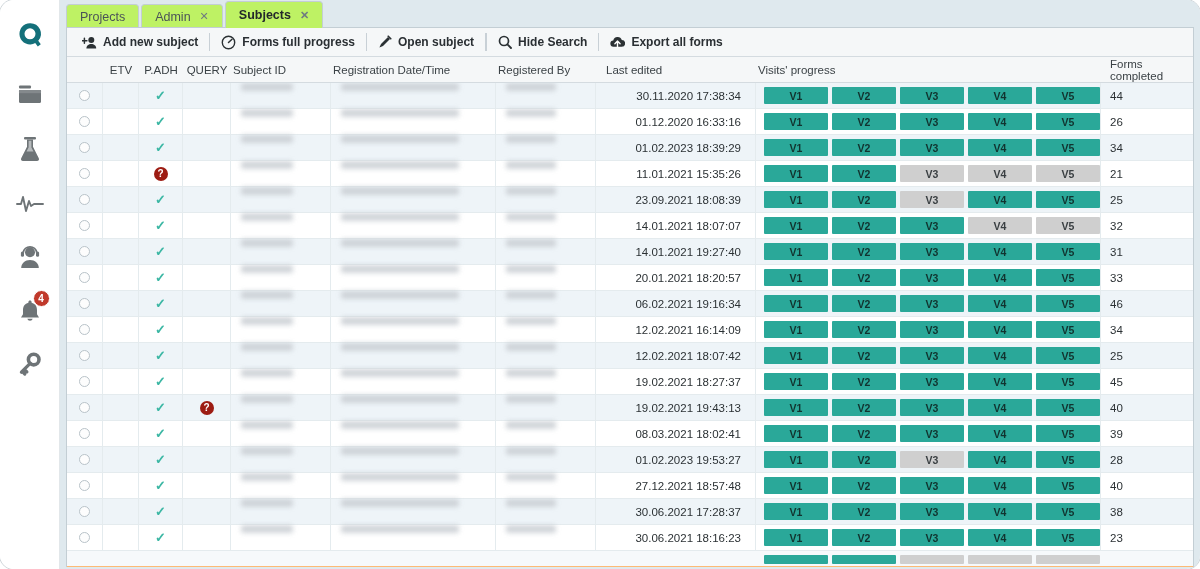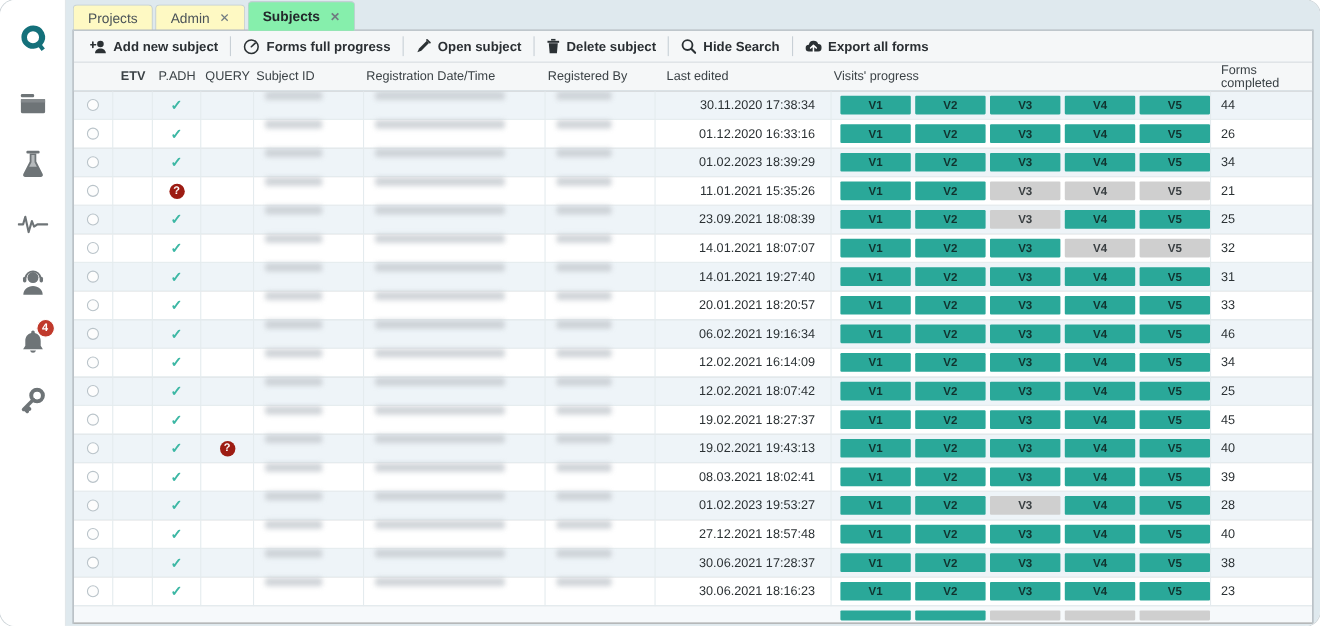--- a/index.html
+++ b/index.html
@@ -74,49 +74,49 @@
     display: flex; align-items: flex-end;
     padding-left: 6px;
   }
   .tab {
     height: 24px;
     display: flex; align-items: center;
     gap: 9px;
     padding: 0 13px;
     font-size: 12.5px;
     color: #4b5358;
-    background: #fef9c3;
+    background: #bef264;
     border: 1px solid #c3ced4;
     border-bottom: none;
     border-radius: 4px 4px 0 0;
     margin-right: 2px;
     cursor: pointer;
     position: relative;
     white-space: nowrap;
   }
   .tab.active {
-    background: #86efac;
+    background: #bef264;
     color: #23282b;
     font-weight: bold;
     height: 27px;
     border-color: #c3ced4;
     z-index: 2;
   }
   .tab-close {
     font-size: 11px;
     color: #707b81;
     cursor: pointer;
   }
 
   
   .card {
     position: absolute;
     left: 6px; top: 27px;
     width: 1128px; height: 540px;
-    background: #a3a3a3;
+    background: #fdba74;
     border: 1px solid #c3ced4;
     border-bottom: none;
     overflow: hidden;
   }
 
   
   .toolbar {
     height: 29px;
     display: flex; align-items: center;
     background: #f5f7f8;
@@ -160,21 +160,21 @@
     height: 26px;
     align-items: center;
     border-bottom: 1px solid #e4ebee;
     font-size: 11.5px;
     color: #2b3134;
   }
   .trow.alt { background: #eef4f8; }
   .trow.plain { background: #ffffff; }
 
   .c-sel    { width: 36px; flex: 0 0 36px; display:flex; align-items:center; justify-content:center; }
-  .c-etv    { width: 36px; flex: 0 0 36px; text-align:center;font-weight:bold; }
+  .c-etv    { width: 36px; flex: 0 0 36px; text-align:center; }
   .c-padh   { width: 44px; flex: 0 0 44px; display:flex; align-items:center; justify-content:center;text-align:right; }
   .c-query  { width: 48px; flex: 0 0 48px; display:flex; align-items:center; justify-content:center; }
   .c-sid    { width: 100px; flex: 0 0 100px; }
   .c-reg    { width: 165px; flex: 0 0 165px; }
   .c-by     { width: 100px; flex: 0 0 100px; }
   .c-edit   { width: 160px; flex: 0 0 160px; }
   .c-vis    { width: 345px; flex: 0 0 345px; display:flex; align-items:center; }
   .c-forms  { flex: 1 1 auto; padding-left: 9px; }
 
   .thead .c-etv,
@@ -399,30 +399,20 @@
             <span class="tb-ico">
               <svg width="14" height="14" viewBox="0 0 14 14">
                 <path d="M1.4 12.6 3 9.1l7-7 2 2-7 7z" fill="#2b3134"></path>
                 <path d="M10.2 1.2 12.8 3.8" stroke="#2b3134" stroke-width="1.6" stroke-linecap="round"></path>
               </svg>
             </span>
             <span>Open subject</span>
           </div>
           <div class="tb-sep"></div>
 
-          <div class="tb-btn">
-            <span class="tb-ico">
-              <svg width="12" height="14" viewBox="0 0 12 14">
-                <rect x="0.7" y="2.1" width="10.6" height="1.8" fill="#2b3134"></rect>
-                <rect x="4" y="0.3" width="4" height="1.6" fill="#2b3134"></rect>
-                <path d="M1.9 4.3h8.2l-.8 9H2.7z" fill="#2b3134"></path>
-              </svg>
-            </span>
-            <span>Delete subject</span>
-          </div>
           <div class="tb-sep"></div>
 
           <div class="tb-btn">
             <span class="tb-ico">
               <svg width="14" height="14" viewBox="0 0 14 14">
                 <circle cx="6" cy="6" r="4.5" fill="none" stroke="#2b3134" stroke-width="1.7"></circle>
                 <path d="M9.4 9.4 13 13" stroke="#2b3134" stroke-width="1.9" stroke-linecap="round"></path>
               </svg>
             </span>
             <span>Hide Search</span>

